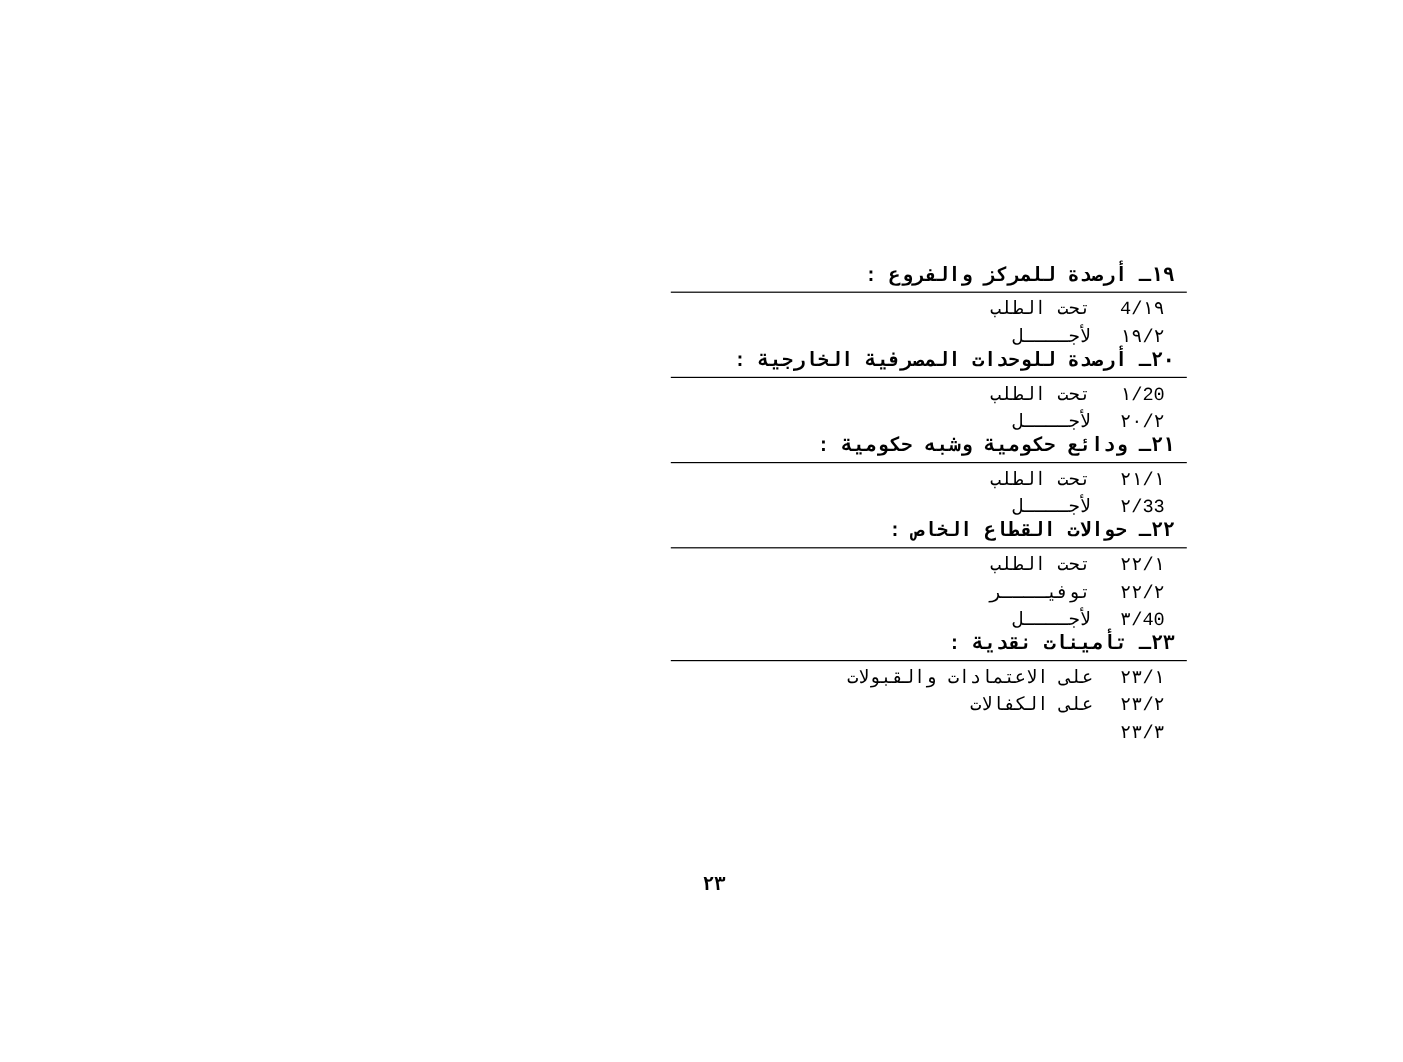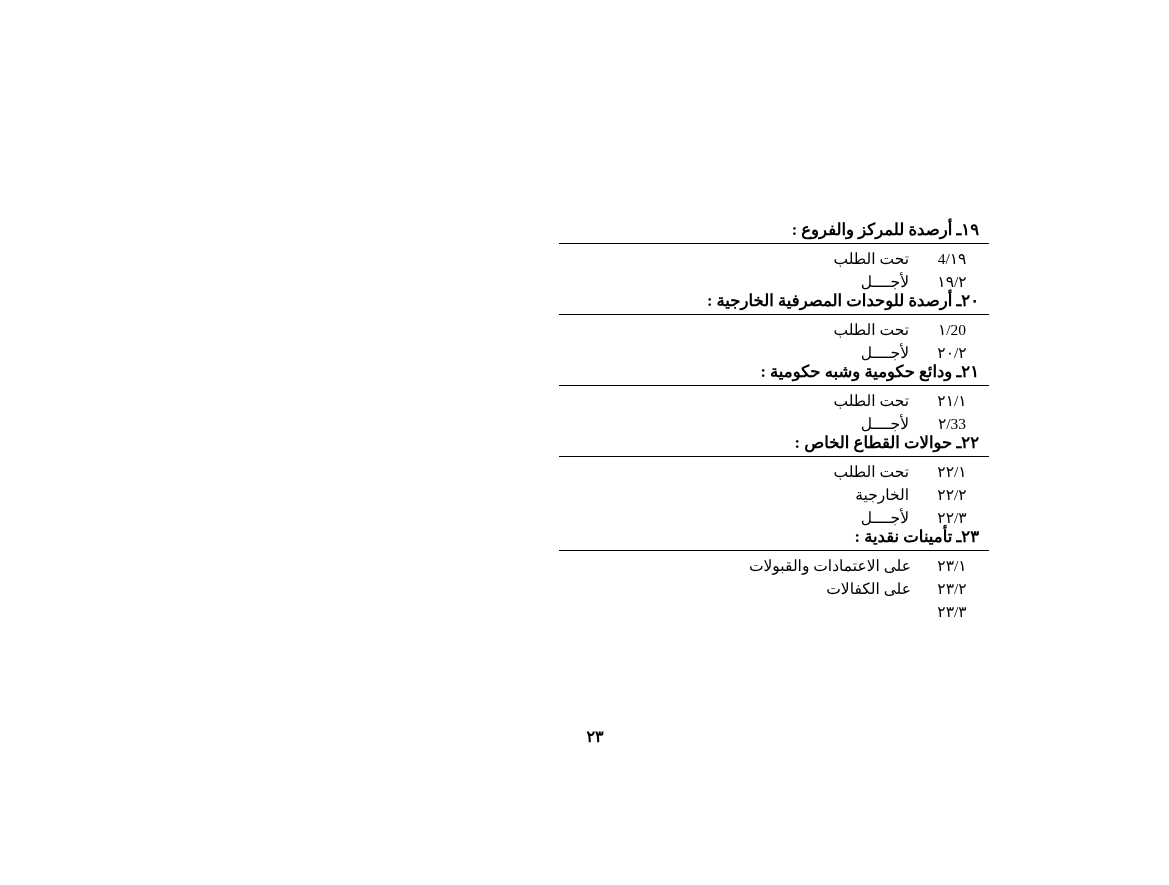--- a/index.html
+++ b/index.html
@@ -5,21 +5,21 @@
   html, body {
     margin: 0;
     padding: 0;
     background: #ffffff;
   }
   .page {
     position: relative;
     width: 1169px;
     height: 885px;
     background: #ffffff;
-    font-family: Liberation Serif, serif;
+    font-family: Liberation Mono, monospace;
     color: #000000;
     overflow: hidden;
   }
 
   
   .content {
     position: absolute;
     top: 222px;
     right: 180px;
     width: 430px;
@@ -140,24 +140,24 @@
 
     <div class="section">
       <div class="section-heading">٢٢ـ حوالات القطاع الخاص  :</div>
       <div class="rows">
         <div class="row">
           <span class="num">٢٢/١</span>
           <span class="label">تحت الطلب</span>
         </div>
         <div class="row">
           <span class="num">٢٢/٢</span>
-          <span class="label">الخارجية</span>
+          <span class="label">توفيــــر</span>
         </div>
         <div class="row">
-          <span class="num">٢٢/٣</span>
+          <span class="num">40/٣</span>
           <span class="label">لأجــــل</span>
         </div>
       </div>
     </div>
 
     <div class="section wide">
       <div class="section-heading">٢٣ـ تأمينات نقدية  :</div>
       <div class="rows">
         <div class="row">
           <span class="num">٢٣/١</span>

